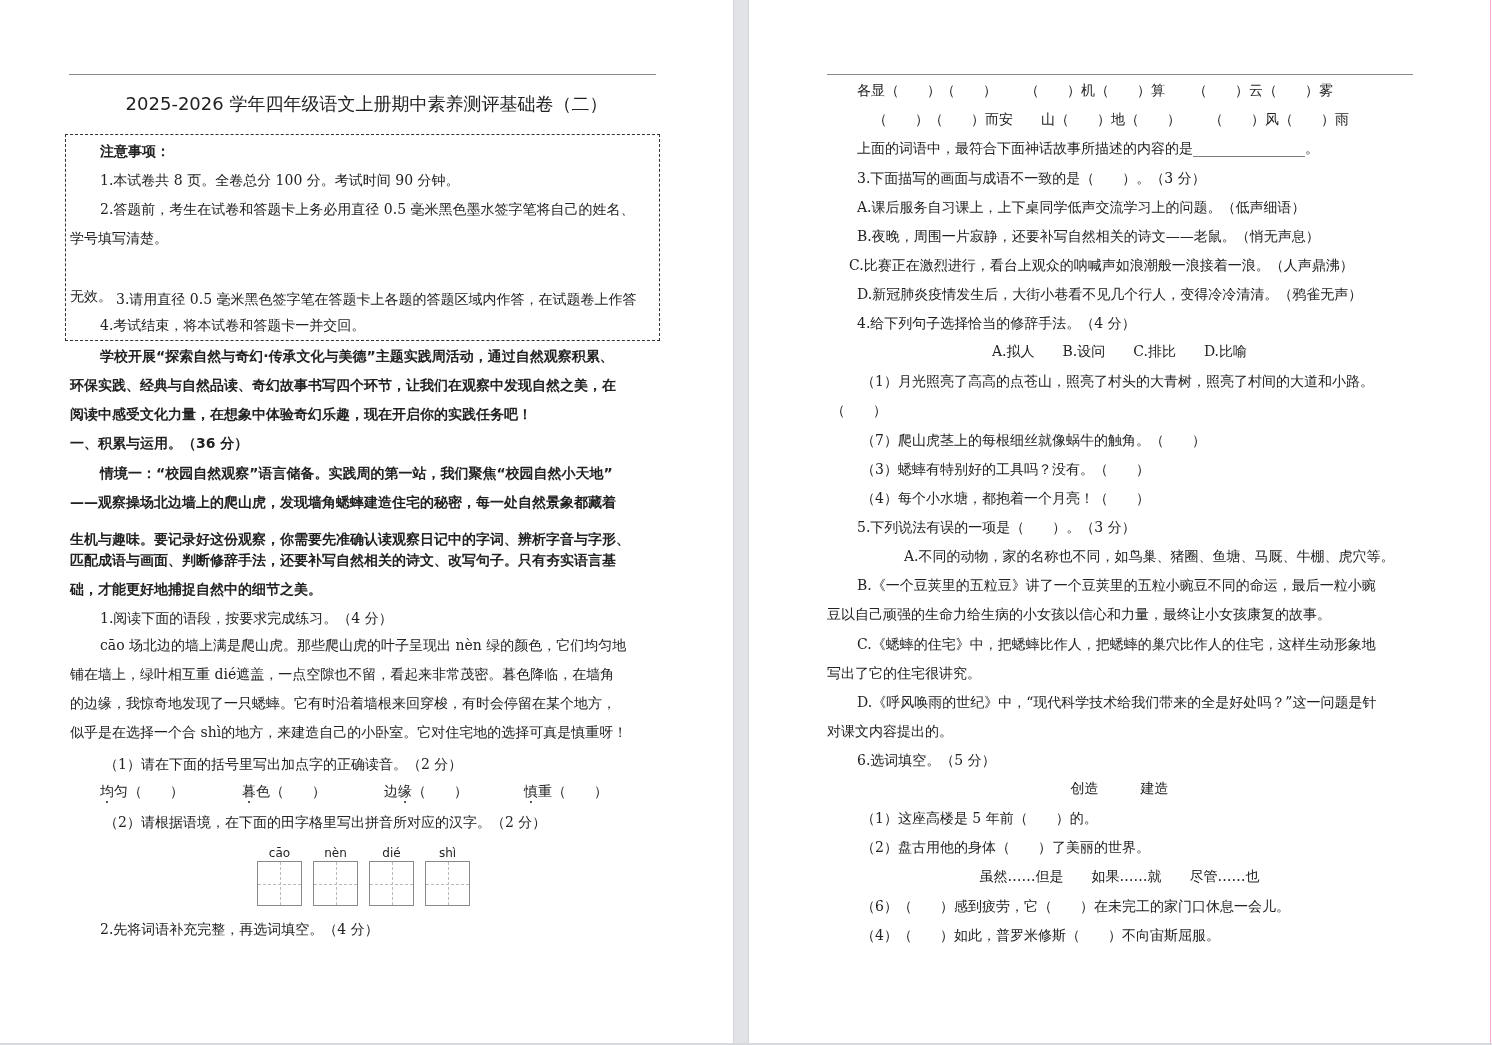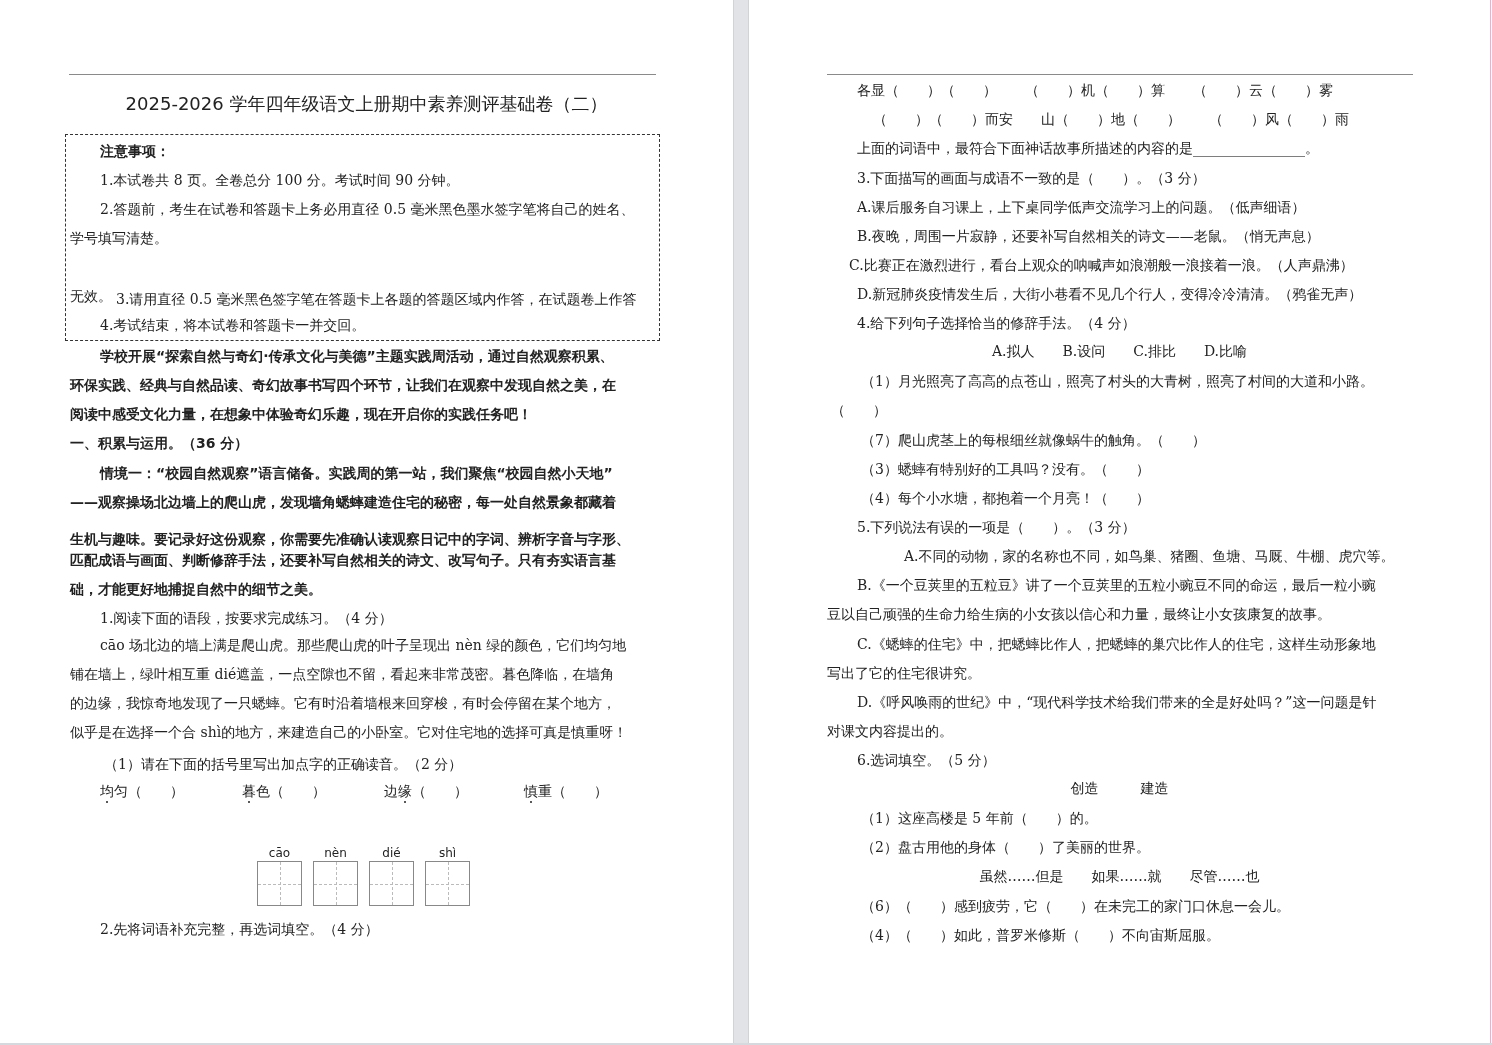--- a/index.html
+++ b/index.html
@@ -62,20 +62,21 @@
   <div class="line" style="left:70px; top:694px;">的边缘，我惊奇地发现了一只蟋蟀。它有时沿着墙根来回穿梭，有时会停留在某个地方，</div>
   <div class="line" style="left:70px; top:723px;">似乎是在选择一个合 shì的地方，来建造自己的小卧室。它对住宅地的选择可真是慎重呀！</div>
 
   <div class="line" style="left:104px; top:755px;">（1）请在下面的括号里写出加点字的正确读音。（2 分）</div>
 
   <div class="line" style="left:100px; top:782px;"><span class="dot">均</span><span>匀（　　）</span></div>
   <div class="line" style="left:242px; top:782px;"><span class="dot">暮</span><span>色（　　）</span></div>
   <div class="line" style="left:384px; top:782px;"><span>边</span><span class="dot">缘</span><span>（　　）</span></div>
   <div class="line" style="left:524px; top:782px;"><span class="dot">慎</span><span>重（　　）</span></div>
 
+  <div class="line" style="left:104px; top:813px;">（2）请根据语境，在下面的田字格里写出拼音所对应的汉字。（2 分）</div>
 
   <div class="grid-wrap" style="left:256px;">
     <div class="grid-cell">
       <div class="pinyin">cāo</div>
       <div class="tian"></div>
     </div>
     <div class="grid-cell">
       <div class="pinyin">nèn</div>
       <div class="tian"></div>
     </div>

